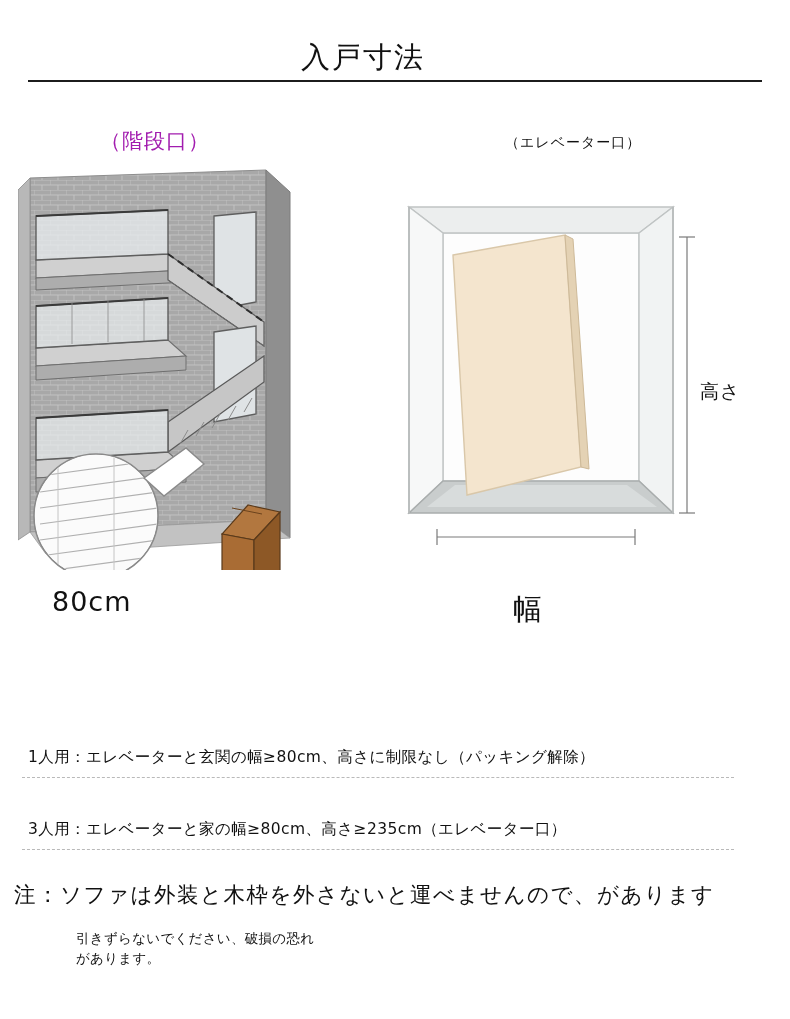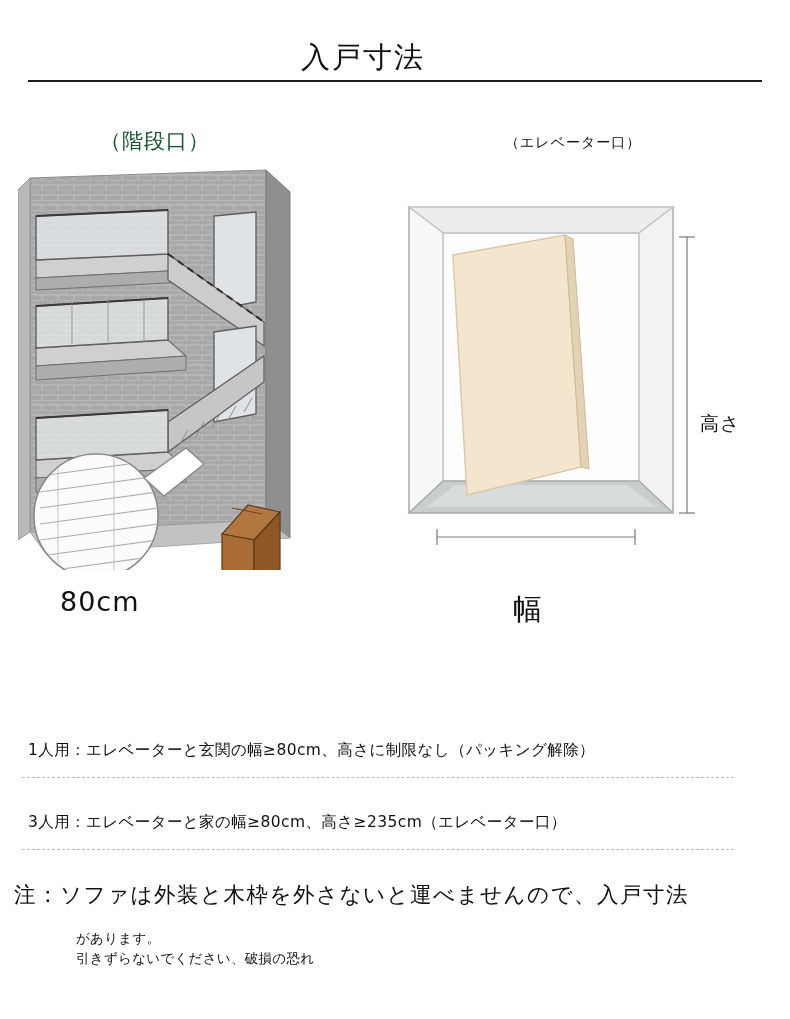--- a/index.html
+++ b/index.html
@@ -39,21 +39,21 @@
     height: 2px;
     background: #1c1c1c;
   }
 
   
   .cap-left {
     position: absolute;
     top: 127px;
     left: 100px;
     font-size: 21px;
-    color: #14532d;
+    color: #a21caf;
     letter-spacing: 1px;
   }
   .cap-right {
     position: absolute;
     top: 134px;
     left: 505px;
     font-size: 14px;
     color: #111;
     letter-spacing: 1px;
   }
@@ -70,51 +70,51 @@
     position: absolute;
     top: 195px;
     left: 395px;
     width: 310px;
     height: 365px;
   }
 
   .label-80 {
     position: absolute;
     top: 586px;
-    left: 60px;
+    left: 52px;
     font-size: 27px;
     letter-spacing: 1px;
     color: #111;
   }
   .label-haba {
     position: absolute;
     top: 590px;
     left: 513px;
     font-size: 29px;
     letter-spacing: 2px;
     color: #111;
   }
   .label-takasa {
     position: absolute;
     top: 379px;
     left: 700px;
     font-size: 19px;
     letter-spacing: 1px;
     color: #111;
-    margin-top: 32px;
   }
 
   
   .note-row {
     position: absolute;
     left: 28px;
     width: 706px;
     font-size: 15.5px;
     color: #111;
     letter-spacing: 0.4px;
+    margin-top: 7px;
   }
   .note1 { top: 740px; }
   .note2 { top: 812px; }
 
   .dash-rule {
     position: absolute;
     left: 22px;
     width: 712px;
     border-top: 1px dashed #b9b9b9;
     height: 0;
@@ -262,17 +262,17 @@
 </div>
 
 <div class="label-takasa">高さ</div>
 <div class="label-haba">幅</div>
 
 <div class="note-row note1">1人用：エレベーターと玄関の幅≥80cm、高さに制限なし（パッキング解除）</div>
 <div class="dash-rule dash1"></div>
 <div class="note-row note2">3人用：エレベーターと家の幅≥80cm、高さ≥235cm（エレベーター口）</div>
 <div class="dash-rule dash2"></div>
 
-<div class="warn-main">注：ソファは外装と木枠を外さないと運べませんので、入戸寸法</div>
+<div class="warn-main">注：ソファは外装と木枠を外さないと運べませんので、があります</div>
 <div class="warn-sub">
+  <div>引きずらないでください、破損の恐れ</div>
   <div>があります。</div>
-  <div>引きずらないでください、破損の恐れ</div>
 </div>
 
 </body></html>

